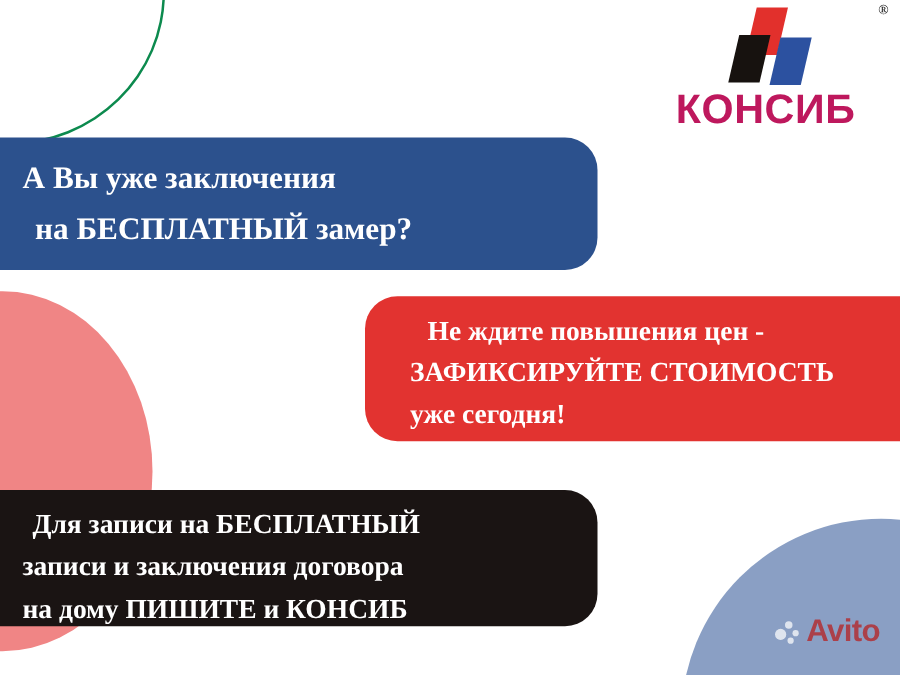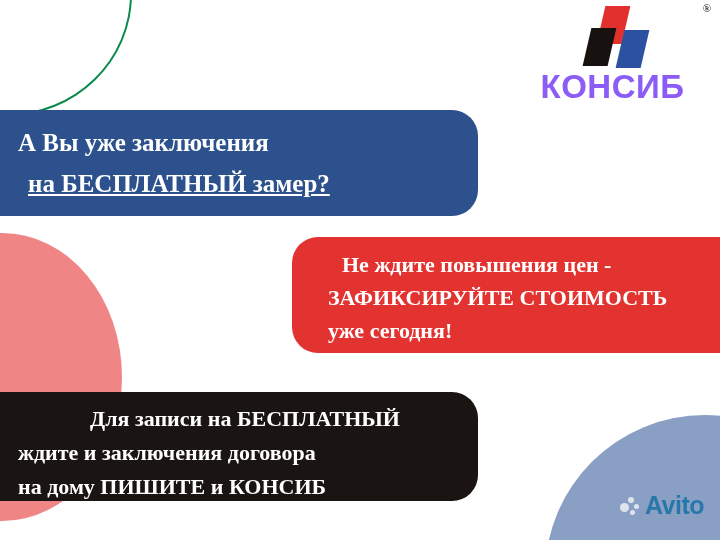--- a/index.html
+++ b/index.html
@@ -64,21 +64,21 @@
   }
   #dia-red   { left: 27px; top: 0px;  background: #E2302C; }
   #dia-black { left: 13px; top: 22px; background: #17120F; }
   #dia-blue  { left: 46px; top: 24px; background: #2C51A0; }
   #logo-word {
     position: relative;
     font-family: "Liberation Sans", "DejaVu Sans", sans-serif;
     font-weight: bold;
     font-size: 33px;
     letter-spacing: 0.5px;
-    color: #8b5cf6;
+    color: #be185d;
     line-height: 1;
     display: inline-block;
   }
   #logo-reg {
     position: absolute;
     top: -4px;
     right: -11px;
     font-size: 11px;
     font-weight: normal;
   }
@@ -120,22 +120,22 @@
     color: #ffffff;
     font-family: "Liberation Serif", "DejaVu Serif", serif;
     font-weight: bold;
     white-space: nowrap;
   }
   #banner-blue .line  { font-size: 25px; line-height: 41px; }
   #banner-red .line   { font-size: 22px; line-height: 33px; }
   #banner-black .line { font-size: 22px; line-height: 34px; }
 
   .indent-1 { padding-left: 14px; }
-  .indent-2 { padding-left: 10px; text-decoration: underline; }
-  .indent-3 { padding-left: 8px; text-align: center; }
+  .indent-2 { padding-left: 10px; }
+  .indent-3 { padding-left: 8px; }
 
   
   #avito-watermark {
     position: absolute;
     right: 16px;
     bottom: 22px;
     display: flex;
     align-items: center;
     gap: 5px;
     opacity: 0.72;
@@ -148,21 +148,21 @@
     background: #ffffff;
   }
   #avito-dots i.d1 { width: 9px;  height: 9px;  left: 0px;  top: 7px; }
   #avito-dots i.d2 { width: 6px;  height: 6px;  left: 8px;  top: 1px; }
   #avito-dots i.d3 { width: 5px;  height: 5px;  left: 14px; top: 8px; }
   #avito-dots i.d4 { width: 5px;  height: 5px;  left: 10px; top: 14px; }
   #avito-text {
     font-family: "Liberation Sans", "DejaVu Sans", sans-serif;
     font-size: 25px;
     font-weight: bold;
-    color: #0369a1;
+    color: #b91c1c;
     letter-spacing: -0.5px;
     line-height: 1;
   }
 </style>
 </head>
 <body>
 
 <div id="poster">
 
   <div class="shape" id="green-ring"></div>
@@ -184,21 +184,21 @@
   </div>
 
   <div class="banner" id="banner-red">
     <div class="line indent-1">Не ждите повышения цен -</div>
     <div class="line">ЗАФИКСИРУЙТЕ СТОИМОСТЬ</div>
     <div class="line">уже сегодня!</div>
   </div>
 
   <div class="banner" id="banner-black">
     <div class="line indent-3">Для записи на БЕСПЛАТНЫЙ</div>
-    <div class="line">ждите и заключения договора</div>
+    <div class="line">записи и заключения договора</div>
     <div class="line">на дому ПИШИТЕ и КОНСИБ</div>
   </div>
 
   <div id="avito-watermark">
     <span id="avito-dots">
       <i class="d1"></i>
         <i class="d2"></i>
         <i class="d3"></i>
         <i class="d4"></i>
     </span>

